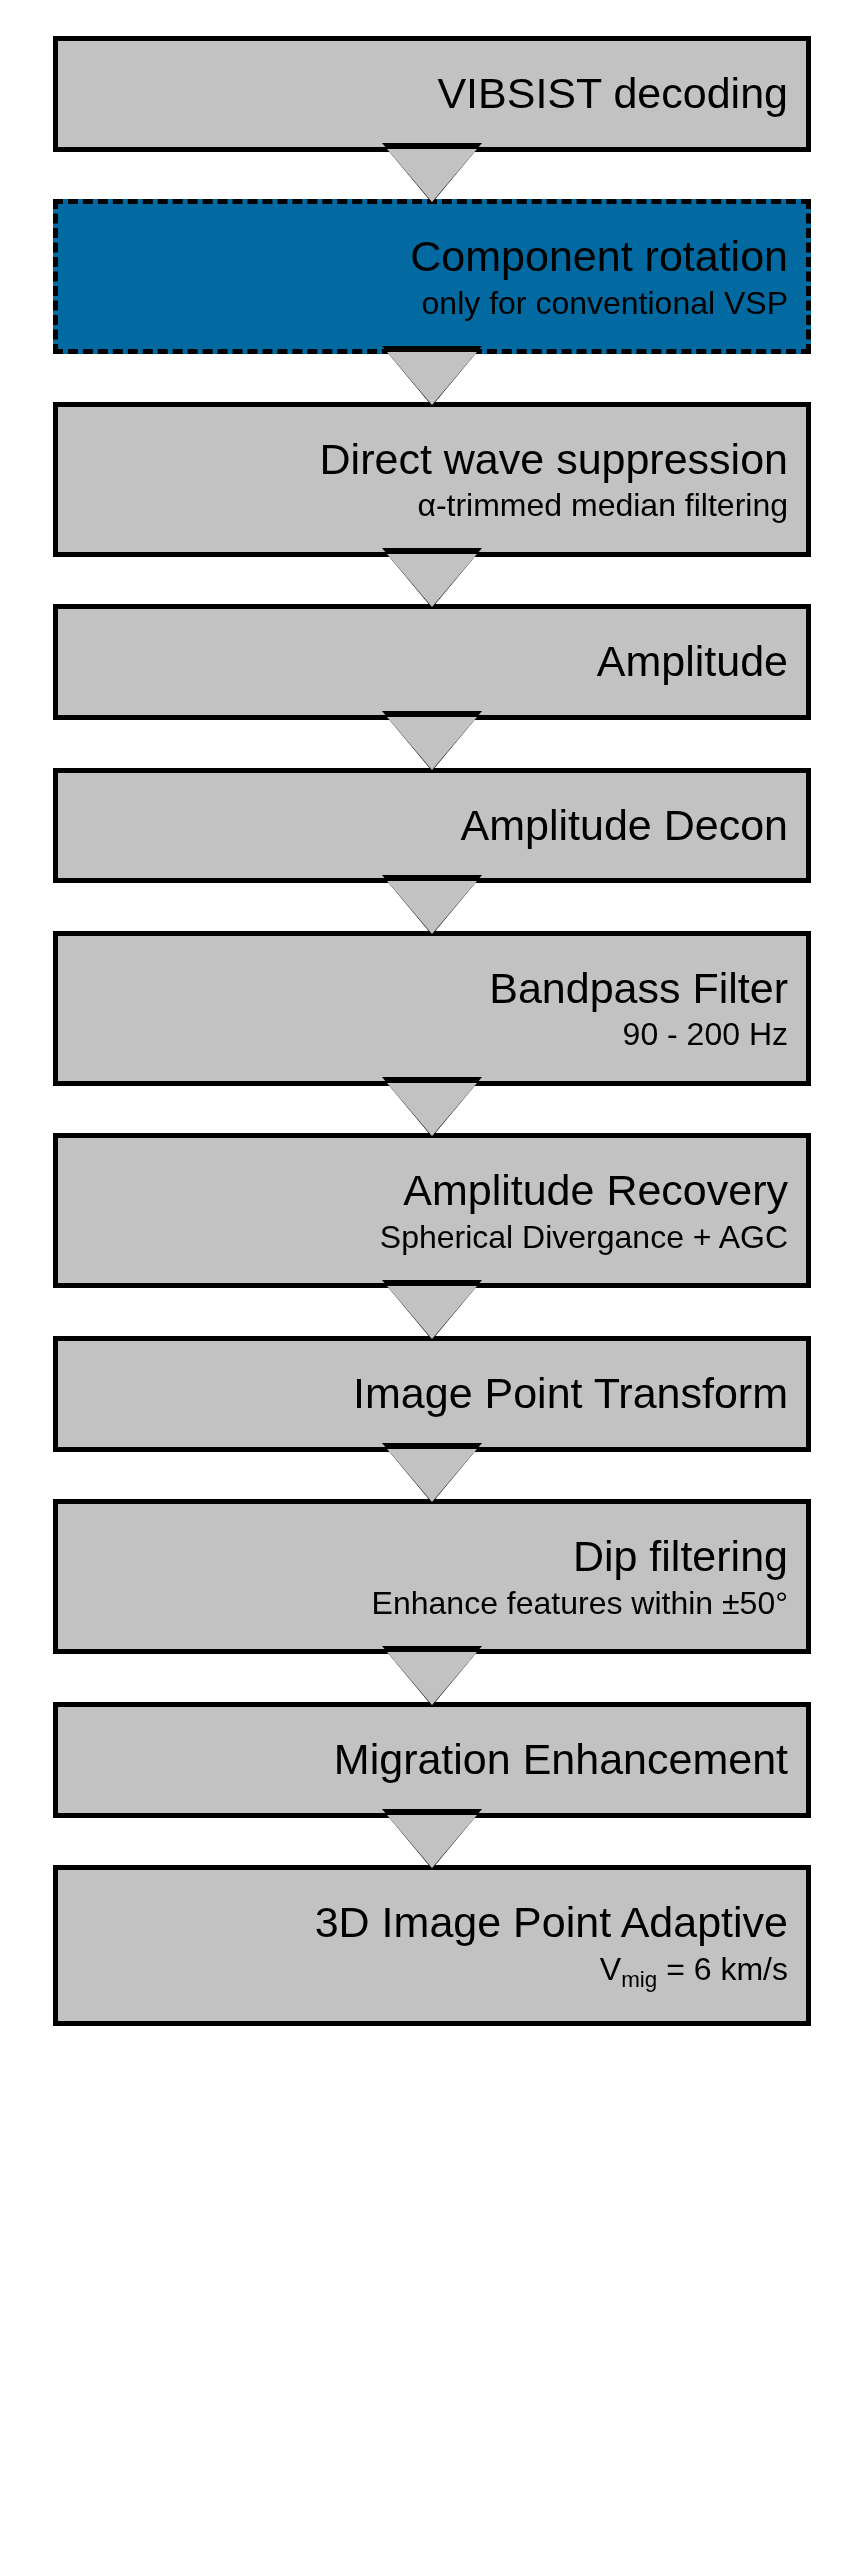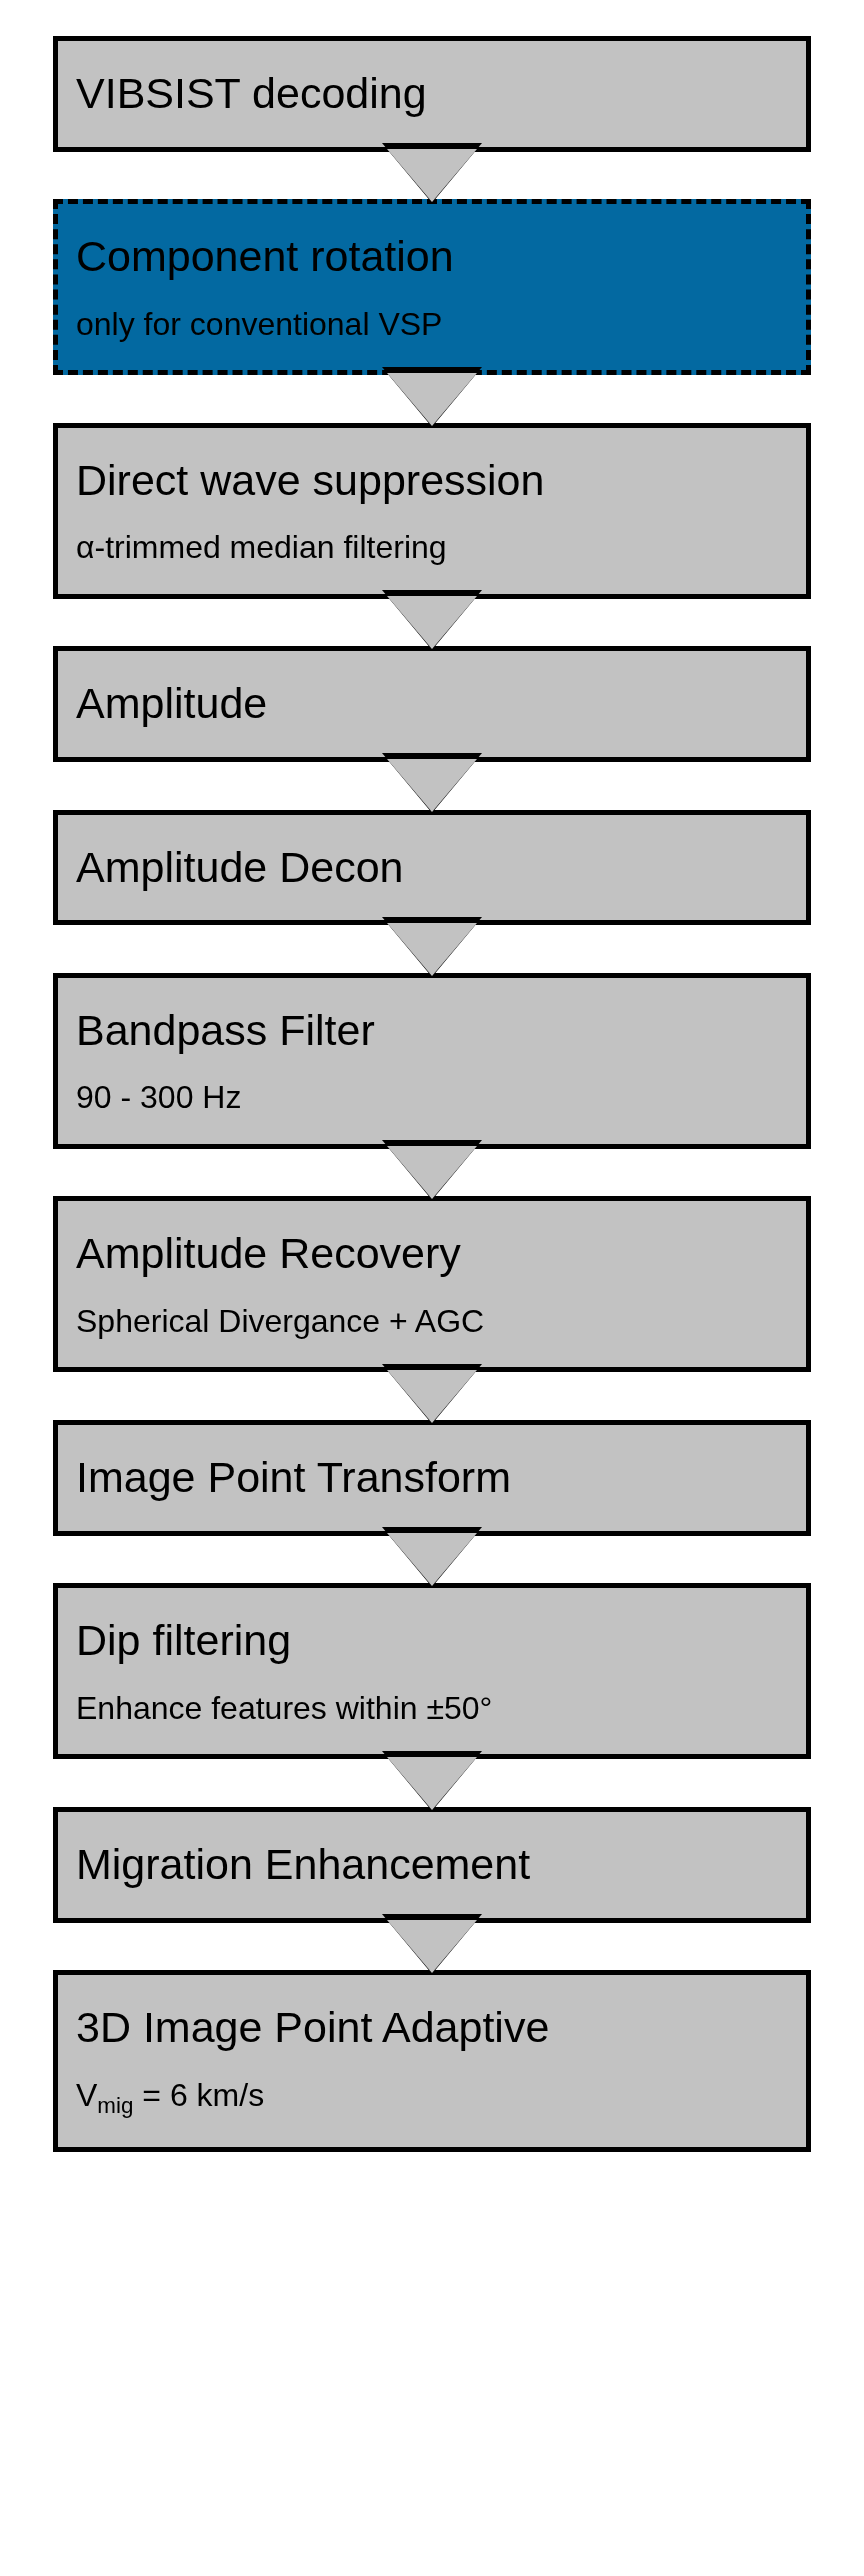--- a/index.html
+++ b/index.html
@@ -21,37 +21,37 @@
     }
     .step-box {
       width: 100%;
       background: #c2c2c2;
       border: 5.3px solid #000;
       padding: 27px 18px;
       text-align: center;
       display: flex;
       flex-direction: column;
       justify-content: center;
-      align-items: flex-start;
+      align-items: flex-end;
     }
     .step-box.dashed {
       border: 5.3px dashed #000;
       background: #0369a1;
     }
     .step-title {
       font-size: 43px;
       font-weight: 400;
       color: #000;
       line-height: 1.2;
     }
     .step-subtitle {
       font-size: 32px;
       font-weight: 400;
       color: #000;
-      margin-top: 22px;
+      margin-top: 1px;
       line-height: 1.2;
     }
     .arrow {
       width: 0;
       height: 0;
       border-left: 45px solid transparent;
       border-right: 45px solid transparent;
       border-top: 53px solid #c2c2c2;
       position: relative;
       margin-top: -2.7px;
@@ -115,21 +115,21 @@
 
   <div class="step-box">
     <div class="step-title">Amplitude Decon</div>
   </div>
   <div class="arrow-wrap">
       <div class="arrow"></div>
     </div>
 
   <div class="step-box">
     <div class="step-title">Bandpass Filter</div>
-    <div class="step-subtitle">90 - 300 Hz</div>
+    <div class="step-subtitle">90 - 200 Hz</div>
   </div>
   <div class="arrow-wrap">
       <div class="arrow"></div>
     </div>
 
   <div class="step-box">
     <div class="step-title">Amplitude Recovery</div>
     <div class="step-subtitle">Spherical Divergance + AGC</div>
   </div>
   <div class="arrow-wrap">

